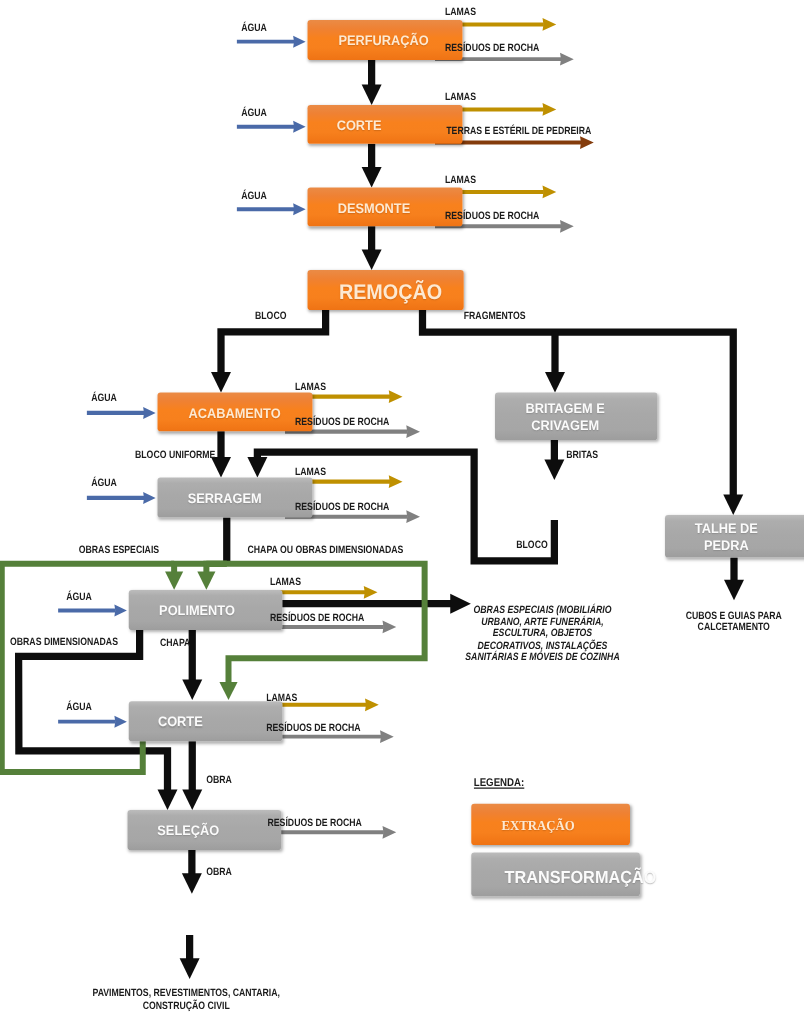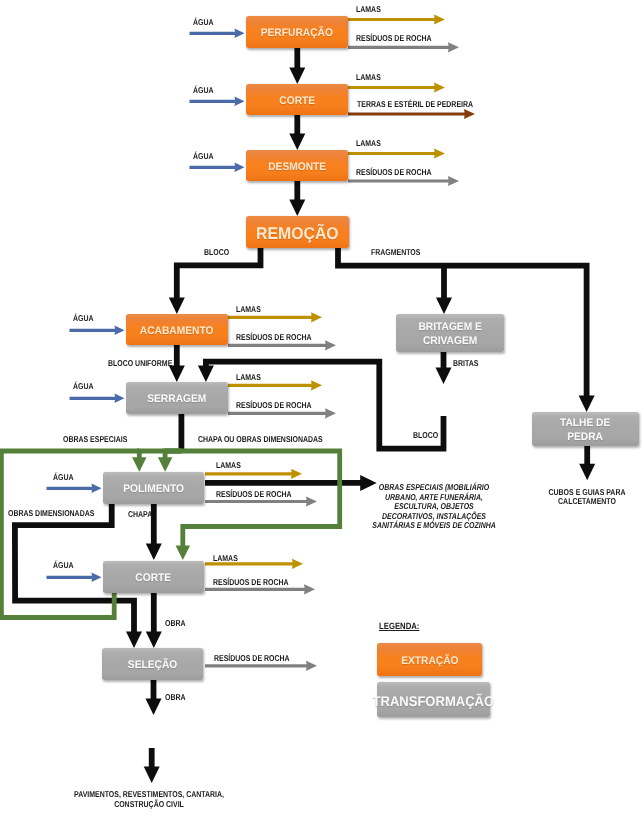--- a/index.html
+++ b/index.html
@@ -1,23 +1,23 @@
 <!DOCTYPE html>
 <html><head>
 <meta charset="utf-8">
 <title>Fluxograma</title>
 <style>
   html,body{margin:0;padding:0;background:#fff;}
   body{width:643px;height:815px;font-family:"Liberation Sans",sans-serif;overflow:hidden;
         -webkit-font-smoothing:antialiased;text-rendering:geometricPrecision;}
   #stage{position:relative;width:643px;height:815px;background:#fff;}
   svg#wires{position:absolute;left:0;top:0;width:643px;height:815px;z-index:2;}
-  .node{position:absolute;border-radius:2.5px;display:flex;align-items:center;justify-content:center;
+  .node{position:absolute;border-radius:2.5px;display:flex;align-items:center;justify-content:flex-start;
         text-align:center;font-weight:bold;line-height:1.25;z-index:3;
-        white-space:pre-line;will-change:opacity;}
+        white-space:pre-line;will-change:opacity;padding-left:22px;}
   .node > span{display:block;transform:scaleX(.93);position:relative;top:2px;}
   .orange{background:linear-gradient(180deg,#ea8b46 0%,#ef8133 22%,#f8811d 45%,#f7801d 70%,#ef7314 100%);
           box-shadow:1px 1.5px 2.5px rgba(0,0,0,.33);color:#fde9d2;
           text-shadow:0 1px 1px rgba(150,70,10,.38);}
   .grey{background:linear-gradient(180deg,#bcbcbc 0%,#adadad 14%,#a8a8a8 45%,#a6a6a6 78%,#9d9d9d 100%);
         box-shadow:1px 1.5px 2.5px rgba(0,0,0,.3);color:#fbfbfb;
         text-shadow:0 1px 1px rgba(110,110,110,.45);}
   .lbl{position:absolute;color:#1b1b1b;font-weight:bold;z-index:4;white-space:nowrap;
        transform:scaleX(.82);transform-origin:0 50%;will-change:opacity;}
   .lblc{position:absolute;color:#1b1b1b;font-weight:bold;z-index:4;text-align:center;line-height:9.5px;
@@ -257,15 +257,15 @@
     <div class="lblc" style="left: 357px; top: 483px; width: 154px; font-size: 8.5px; white-space: pre-line; font-style: italic;"><span>OBRAS ESPECIAIS (MOBILIÁRIO
 URBANO, ARTE FUNERÁRIA,
 ESCULTURA, OBJETOS
 DECORATIVOS, INSTALAÇÕES
 SANITÁRIAS E MÓVEIS DE COZINHA</span></div>
     <div class="lblc" style="left: 527.2px; top: 487.5px; width: 120px; font-size: 8.5px; white-space: pre-line;"><span>CUBOS E GUIAS PARA
 CALCETAMENTO</span></div>
     <div class="lblc" style="left: 54px; top: 790px; width: 190px; font-size: 8.5px; white-space: pre-line;"><span>PAVIMENTOS, REVESTIMENTOS, CANTARIA,
 CONSTRUÇÃO CIVIL</span></div>
     <div class="legend-title" style="left: 379px; top: 621px; font-size: 9px;">LEGENDA:</div>
-    <div class="node orange" style="left: 377px; top: 643px; width: 105px; height: 33px; font-size: 11px;"><span>EXTRAÇÃO</span></div>
+    <div class="node orange" style="left: 377px; top: 643px; width: 105px; height: 33px; font-size: 11px; font-family: Liberation Serif, serif;"><span>EXTRAÇÃO</span></div>
     <div class="node grey" style="left: 377px; top: 682px; width: 113px; height: 35px; font-size: 14px;"><span>TRANSFORMAÇÃO</span></div>
   </div>
 
 </body></html>

